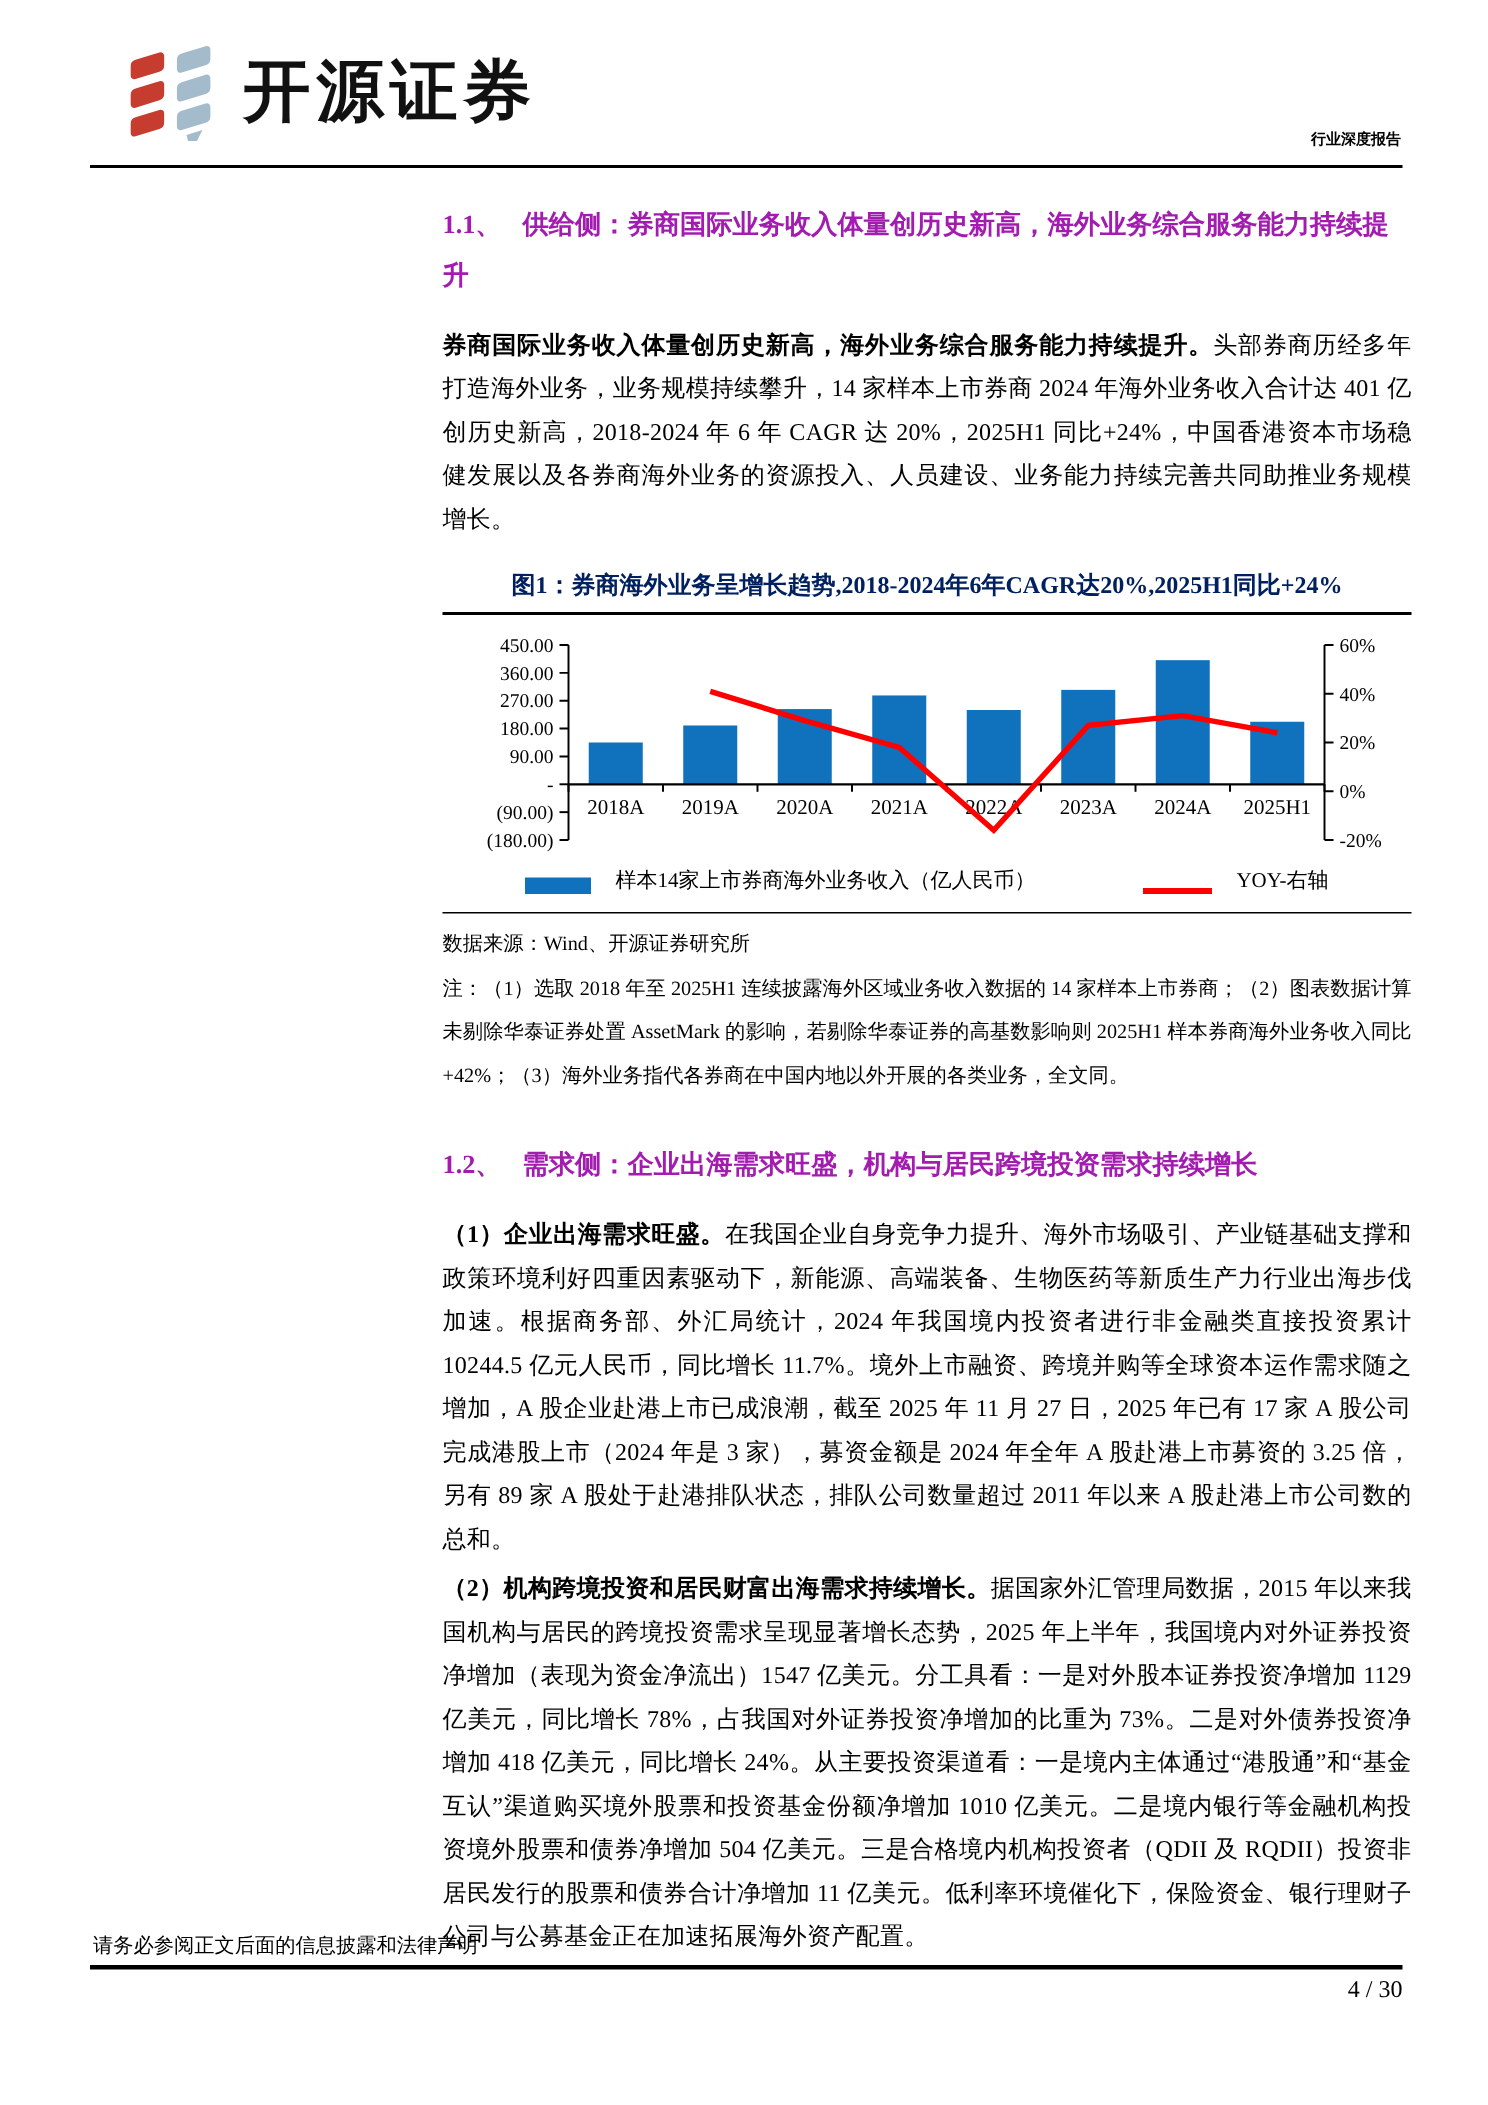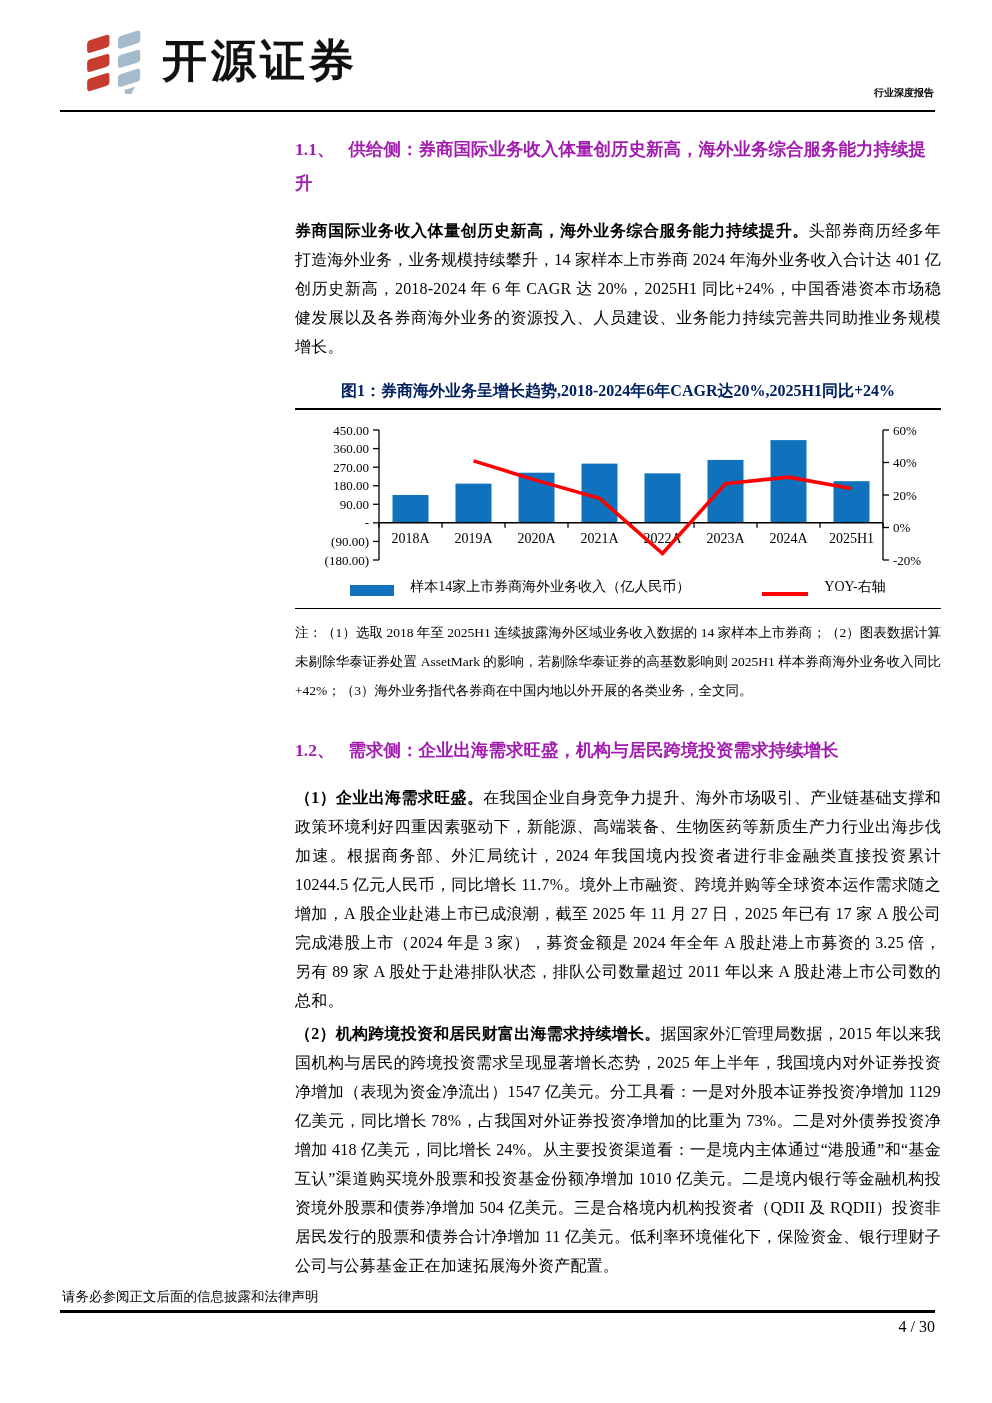--- a/index.html
+++ b/index.html
@@ -155,20 +155,21 @@
             <span class="legend-swatch" style="background: rgb(16, 114, 188);"></span>
             <span>样本14家上市券商海外业务收入（亿人民币）</span>
           </div>
           <div class="legend-item">
             <span class="legend-line" style="background: rgb(255, 0, 0);"></span>
             <span>YOY-右轴</span>
           </div>
         </div>
       </div>
       <div class="fig-source-block">
+        <p class="fig-source">数据来源：Wind、开源证券研究所</p>
         <p class="fig-note">注：（1）选取 2018 年至 2025H1 连续披露海外区域业务收入数据的 14 家样本上市券商；（2）图表数据计算未剔除华泰证券处置 AssetMark 的影响，若剔除华泰证券的高基数影响则 2025H1 样本券商海外业务收入同比+42%；（3）海外业务指代各券商在中国内地以外开展的各类业务，全文同。</p>
       </div>
     </div>
 
     <h2 class="h2"><span class="hnum">1.2、</span><span>需求侧：企业出海需求旺盛，机构与居民跨境投资需求持续增长</span></h2>
 
     <p class="para"><b>（1）企业出海需求旺盛。</b><span>在我国企业自身竞争力提升、海外市场吸引、产业链基础支撑和政策环境利好四重因素驱动下，新能源、高端装备、生物医药等新质生产力行业出海步伐加速。根据商务部、外汇局统计，2024 年我国境内投资者进行非金融类直接投资累计 10244.5 亿元人民币，同比增长 11.7%。境外上市融资、跨境并购等全球资本运作需求随之增加，A 股企业赴港上市已成浪潮，截至 2025 年 11 月 27 日，2025 年已有 17 家 A 股公司完成港股上市（2024 年是 3 家），募资金额是 2024 年全年 A 股赴港上市募资的 3.25 倍，另有 89 家 A 股处于赴港排队状态，排队公司数量超过 2011 年以来 A 股赴港上市公司数的总和。</span></p>
 
     <p class="para"><b>（2）机构跨境投资和居民财富出海需求持续增长。</b><span>据国家外汇管理局数据，2015 年以来我国机构与居民的跨境投资需求呈现显著增长态势，2025 年上半年，我国境内对外证券投资净增加（表现为资金净流出）1547 亿美元。分工具看：一是对外股本证券投资净增加 1129 亿美元，同比增长 78%，占我国对外证券投资净增加的比重为 73%。二是对外债券投资净增加 418 亿美元，同比增长 24%。从主要投资渠道看：一是境内主体通过“港股通”和“基金互认”渠道购买境外股票和投资基金份额净增加 1010 亿美元。二是境内银行等金融机构投资境外股票和债券净增加 504 亿美元。三是合格境内机构投资者（QDII 及 RQDII）投资非居民发行的股票和债券合计净增加 11 亿美元。低利率环境催化下，保险资金、银行理财子公司与公募基金正在加速拓展海外资产配置。</span></p>
 

